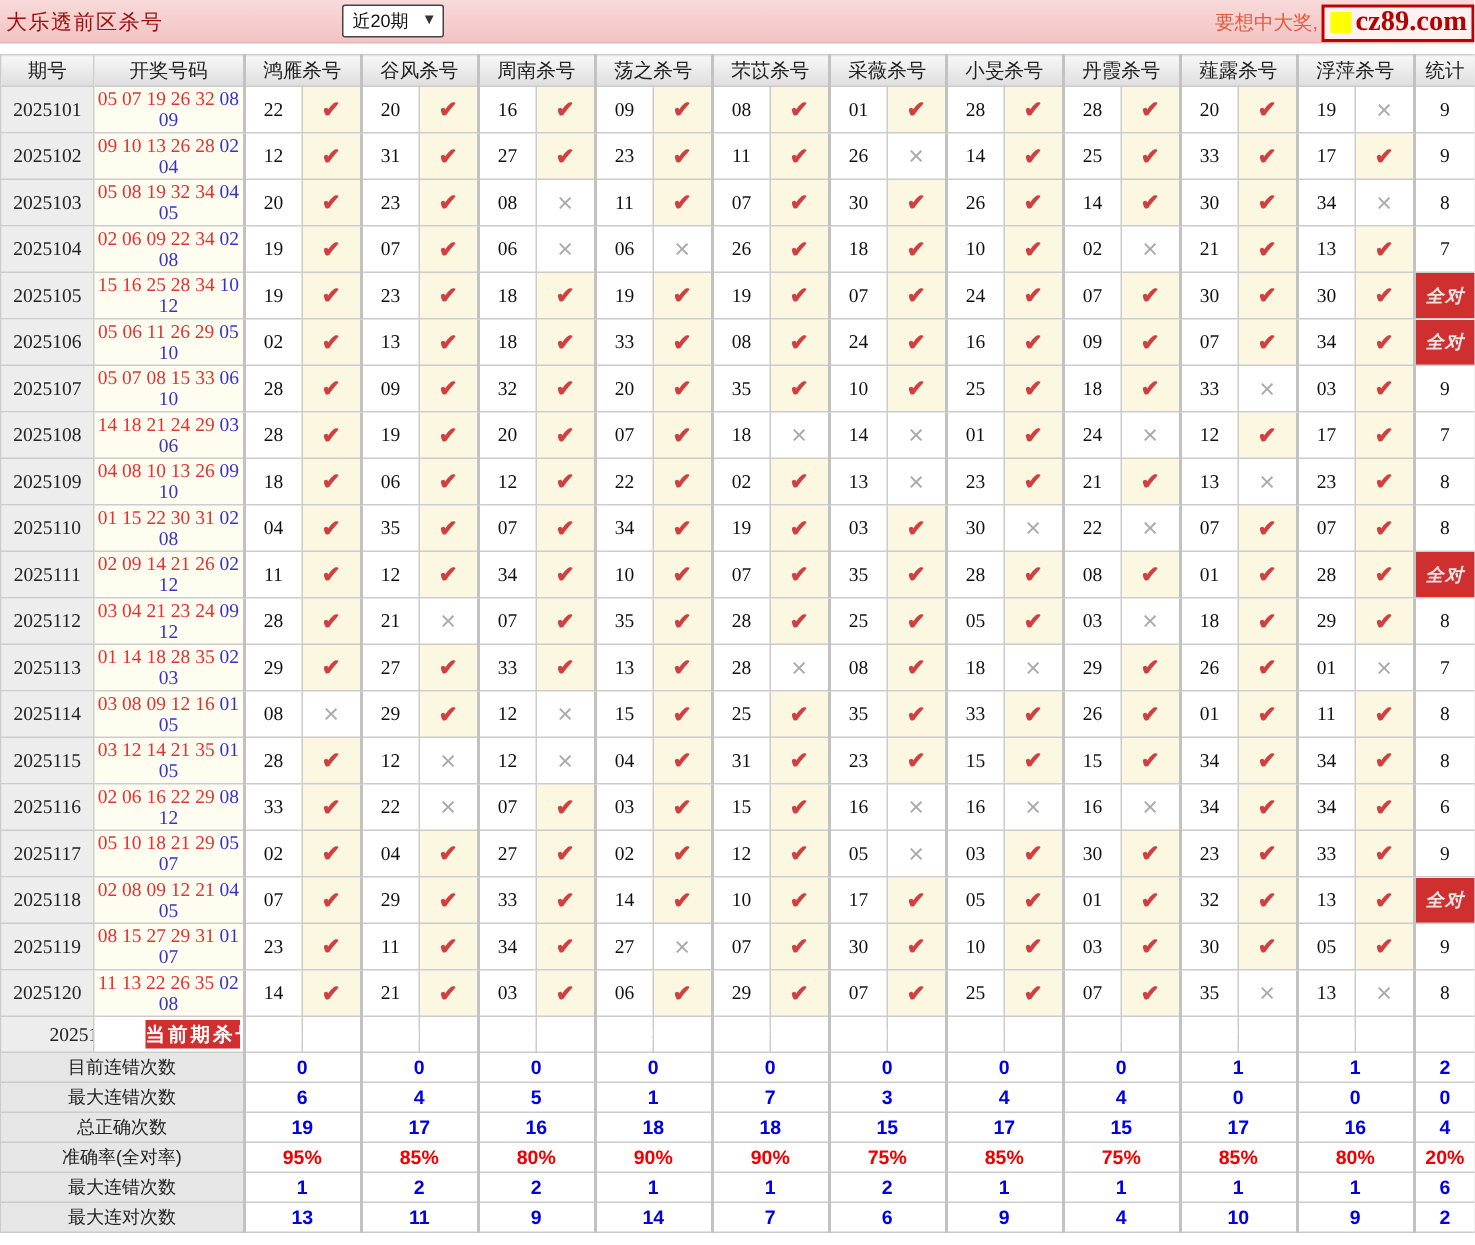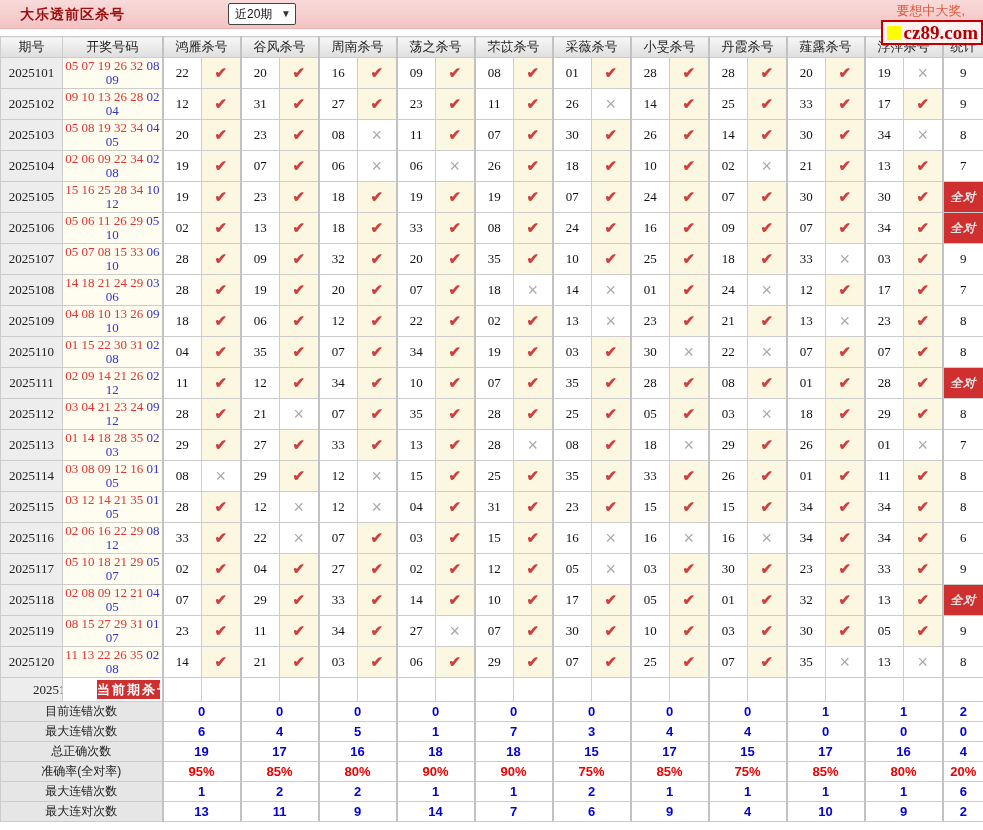--- a/index.html
+++ b/index.html
@@ -9,37 +9,37 @@
     font-family:"Liberation Sans", sans-serif;
     -webkit-font-smoothing:antialiased;
   }
   
   .topbar {
     position:relative; height:29px; width:983px;
     background:linear-gradient(#f9dada,#f3c3c3);
     border-bottom:1px solid #e8b4b4;
   }
   .topbar-title {
-    position:absolute; left:20px; top:6px;
-    font-size:14px; font-weight:bold; color:#9b0f0f; letter-spacing:1px;
+    position:absolute; left:4px; top:6px;
+    font-size:14px; font-weight:normal; color:#9b0f0f; letter-spacing:1px;
   }
   .range-select {
     position:absolute; left:228px; top:3px;
     width:68px; height:22px; background:#fff;
     border:1px solid #444; border-radius:2px;
     font-size:12px; color:#111; line-height:20px;
     padding-left:6px; cursor:default;
   }
   .range-select .chev {
     position:absolute; right:4px; top:0; line-height:20px;
     font-size:10px; color:#333;
   }
   .promo {
     position:absolute; right:0; top:2px; height:26px;
-    display:flex; align-items:center;flex-direction:column;
+    display:flex; align-items:center;
   }
   .promo-text { font-size:13px; color:#e05a3c; margin-right:2px; }
   .adbox {
     display:flex; align-items:center; height:25px;
     border:2px solid #c00000; background:#fdf1f1; padding:0 3px 0 4px;
   }
   .yellow-sq { width:14px; height:14px; background:#ffff00; margin-right:3px; display:inline-block; }
   .adsite {
     font-family:"Liberation Serif", serif; font-size:19px; color:#b40000; font-weight:bold;
   }

